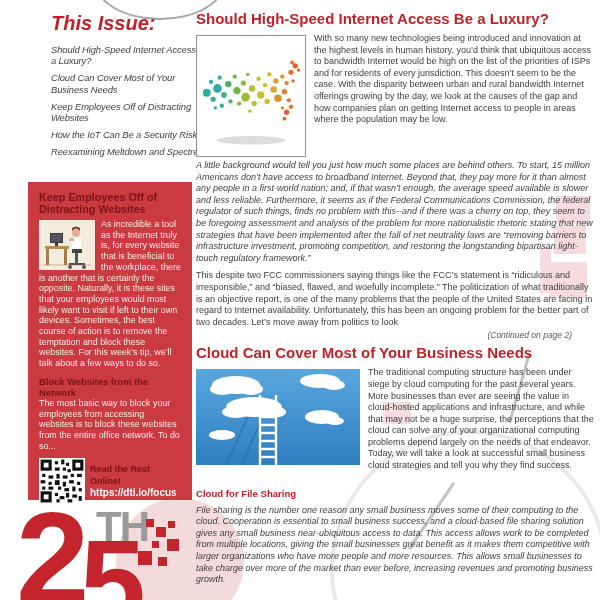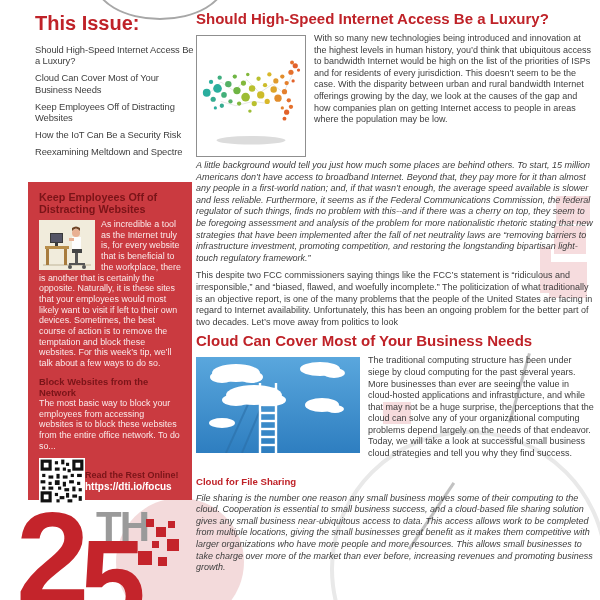--- a/index.html
+++ b/index.html
@@ -8,32 +8,32 @@
     font-family:"Liberation Sans",sans-serif;color:#3d3d3d;
   }
   
   .wm{position:absolute;z-index:0;}
   .wm-arc{left:94px;top:-58px;width:128px;height:74px;border:2.5px solid #a7a7a7;border-radius:50%;}
   .wm-sq{background:#f6dcde;}
   .wm-line{background:#c2c2c2;}
   .wm-pinkcircle{left:116px;top:498px;width:128px;height:128px;background:#f3dadb;border-radius:50%;}
   .wm-ring{left:330px;top:430px;width:270px;height:270px;border:4px solid #e9e9e9;border-radius:50%;}
   
-  .sidebar{position:absolute;left:28px;top:12px;width:164px;z-index:1;}
+  .sidebar{position:absolute;left:44px;top:12px;width:164px;z-index:1;font-style:italic;}
   .issue-heading{font-size:20px;font-weight:bold;color:#bf2228;margin:0 0 9px 7px;}
   .issue-list{margin-left:7px;width:160px;}
   .issue-item{font-size:9.4px;line-height:11.2px;letter-spacing:-0.1px;color:#3f3f3f;margin-bottom:6px;}
   
   .tip-box{position:absolute;left:28px;top:182px;width:164px;height:318px;background:#ca3a40;
     box-sizing:border-box;padding:9px 11px;z-index:1;}
   .tip-title{font-size:10.8px;line-height:12px;font-weight:bold;color:#7a1418;margin-bottom:4px;}
   .tip-illustration{float:left;width:56px;height:50px;margin:1px 6px 1px 0;background:#f1ecdc;}
   .tip-text{font-size:8.9px;line-height:10.7px;color:#fae9e9;}
   .tip-subtitle{font-size:9.4px;font-weight:bold;color:#7a1418;margin-top:7px;}
-  .qr-row{margin-top:7px;display:flex;align-items:center;}
+  .qr-row{margin-top:7px;display:flex;align-items:center;gap:5px;}
   .qr{width:46px;height:46px;flex:0 0 auto;}
   .qr-cta{font-size:9px;font-weight:bold;color:#7a1418;line-height:12px;}
   .qr-url{font-size:10px;font-weight:bold;color:#ffffff;line-height:12px;}
   
   .anniv{position:absolute;left:0;top:495px;width:240px;height:105px;z-index:1;}
   .digit{position:absolute;font-weight:800;color:#c4242b;font-family:"Liberation Sans",sans-serif;}
   .digit-2{left:16px;top:-2px;font-size:132px;line-height:1;}
   .digit-5{left:80px;top:28px;font-size:118px;line-height:1;}
   .anniv-th{position:absolute;left:96px;top:8px;font-size:42px;font-weight:800;color:#9a9a9a;letter-spacing:-2px;}
   .mosaic{position:absolute;background:#c4242b;}
@@ -226,20 +226,21 @@
               <circle cx="83" cy="70" r="2.4" fill="#e2622b"></circle>
             <circle cx="79" cy="66" r="1.5" fill="#e4802d"></circle>
               <circle cx="81" cy="76" r="1.8" fill="#e2622b"></circle>
           </g>
         </g>
       </svg>
     </div>
     <p class="body-text">With so many new technologies being introduced and innovation at the highest levels in human history, you’d think that ubiquitous access to bandwidth Internet would be high on the list of the priorities of ISPs and for residents of every jurisdiction. This doesn’t seem to be the case. With the disparity between urban and rural bandwidth Internet offerings growing by the day, we look at the causes of the gap and how companies plan on getting Internet access to people in areas where the population may be low.</p>
     <p class="body-text clear gap">A little background would tell you just how much some places are behind others. To start, 15 million Americans don’t have access to broadband Internet. Beyond that, they pay more for it than almost any people in a first-world nation; and, if that wasn’t enough, the average speed available is slower and less reliable. Furthermore, it seems as if the Federal Communications Commission, the federal regulator of such things, finds no problem with this--and if there was a cherry on top, they seem to be foregoing assessment and analysis of the problem for more nationalistic rhetoric stating that new strategies that have been implemented after the fall of net neutrality laws are “removing barriers to infrastructure investment, promoting competition, and restoring the longstanding bipartisan light-touch regulatory framework.”</p>
     <p class="body-text gap">This despite two FCC commissioners saying things like the FCC’s statement is “ridiculous and irresponsible,” and “biased, flawed, and woefully incomplete.” The politicization of what traditionally is an objective report, is one of the many problems that the people of the United States are facing in regard to Internet availability. Unfortunately, this has been an ongoing problem for the better part of two decades. Let’s move away from politics to look</p>
+    <div class="continued">(Continued on page 2)</div>
   </div>
 
   <div class="article-title a2-title">Cloud Can Cover Most of Your Business Needs</div>
   <div>
     <div class="cloud-frame">
       <svg width="164" height="96" viewBox="0 0 164 96">
         <defs>
           <linearGradient id="sky" x1="0" y1="0" x2="0" y2="1">
             <stop offset="0" stop-color="#5aa7dd"></stop>
               <stop offset="1" stop-color="#2e7ec0"></stop>

